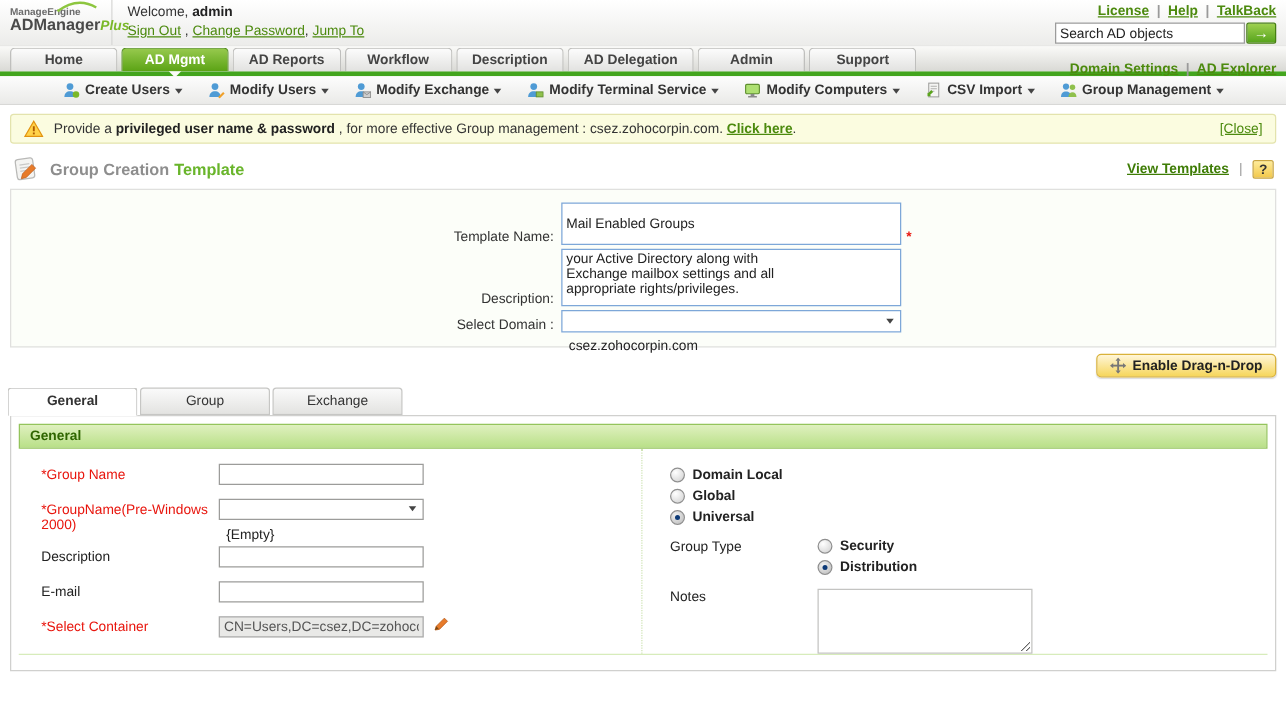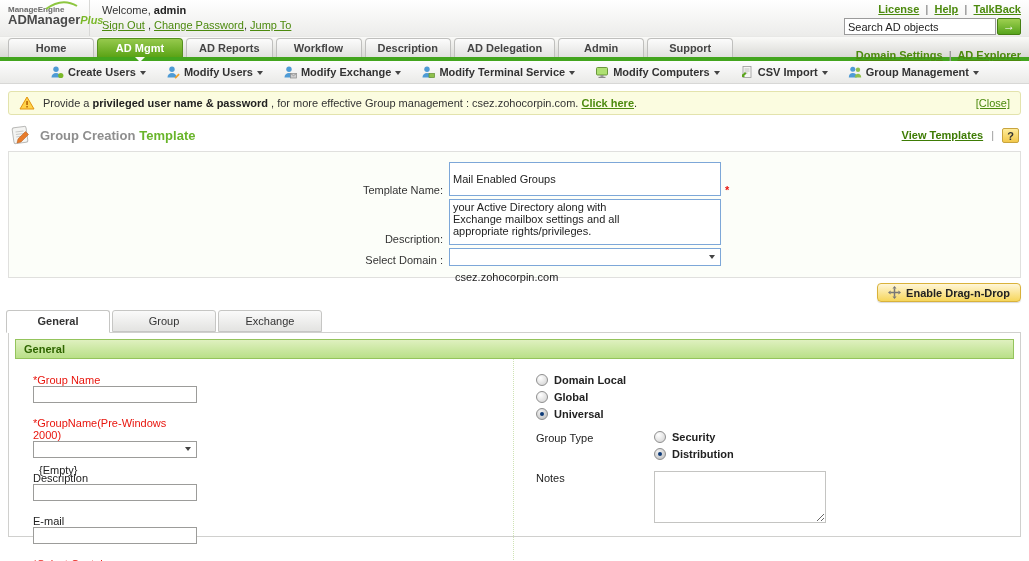--- a/index.html
+++ b/index.html
@@ -86,21 +86,21 @@
   .stabs { display:flex; margin:8px 0 0 6px; position:relative; z-index:2; }
   .stab { width:104px; text-align:center; padding:4px 0; background:linear-gradient(#fafafa,#e3e3e1);
           border:1px solid #c6c6c4; border-radius:3px 3px 0 0; margin-right:2px; cursor:pointer; color:#333; }
   .stab.active { background:#fff; font-weight:bold; border-bottom:1px solid #fff; margin-bottom:-1px; }
   .gen-box { margin:0 8px; border:1px solid #d0d0ce; background:#fff; padding:6px 6px 0; height:205px; }
   .gen-hdr { background:linear-gradient(#dff0bf,#b9e088); border:1px solid #94c45c; color:#2f6500;
              font-weight:bold; padding:3px 8px; }
   .gen-cols { display:flex; border-bottom:1px solid #d7ecbb; min-height:153px; }
   .col-left { width:498px; padding-top:4px; }
   .col-right { flex:1; border-left:1px dotted #cfe3b5; padding-top:4px; }
-  .g-row { display:flex; margin:8px 0 11px 18px; align-items:flex-start;flex-direction:column; }
+  .g-row { display:flex; margin:8px 0 11px 18px; align-items:flex-start; }
   .g-label { width:142px; padding-top:3px; color:#222; }
   .g-label.reqlab { color:#e8150d; }
   .g-input { width:164px; height:17px; border:1px solid #9c9c9a; padding:0 3px; font-size:11px;
              font-family:"Liberation Sans",sans-serif; color:#222; }
   .g-input.ro { background:#e9e9e7; color:#555; border-color:#ababab; }
   .fselect.small { width:164px; border-color:#9c9c9a; height:17px; }
   .pencil { margin-left:6px; cursor:pointer; }
   .r-row { display:flex; margin:11px 0 0 22px; }
   .r-label { width:118px; color:#222; padding-top:1px; }
   .radio-col { display:flex; flex-direction:column; gap:5px; }

